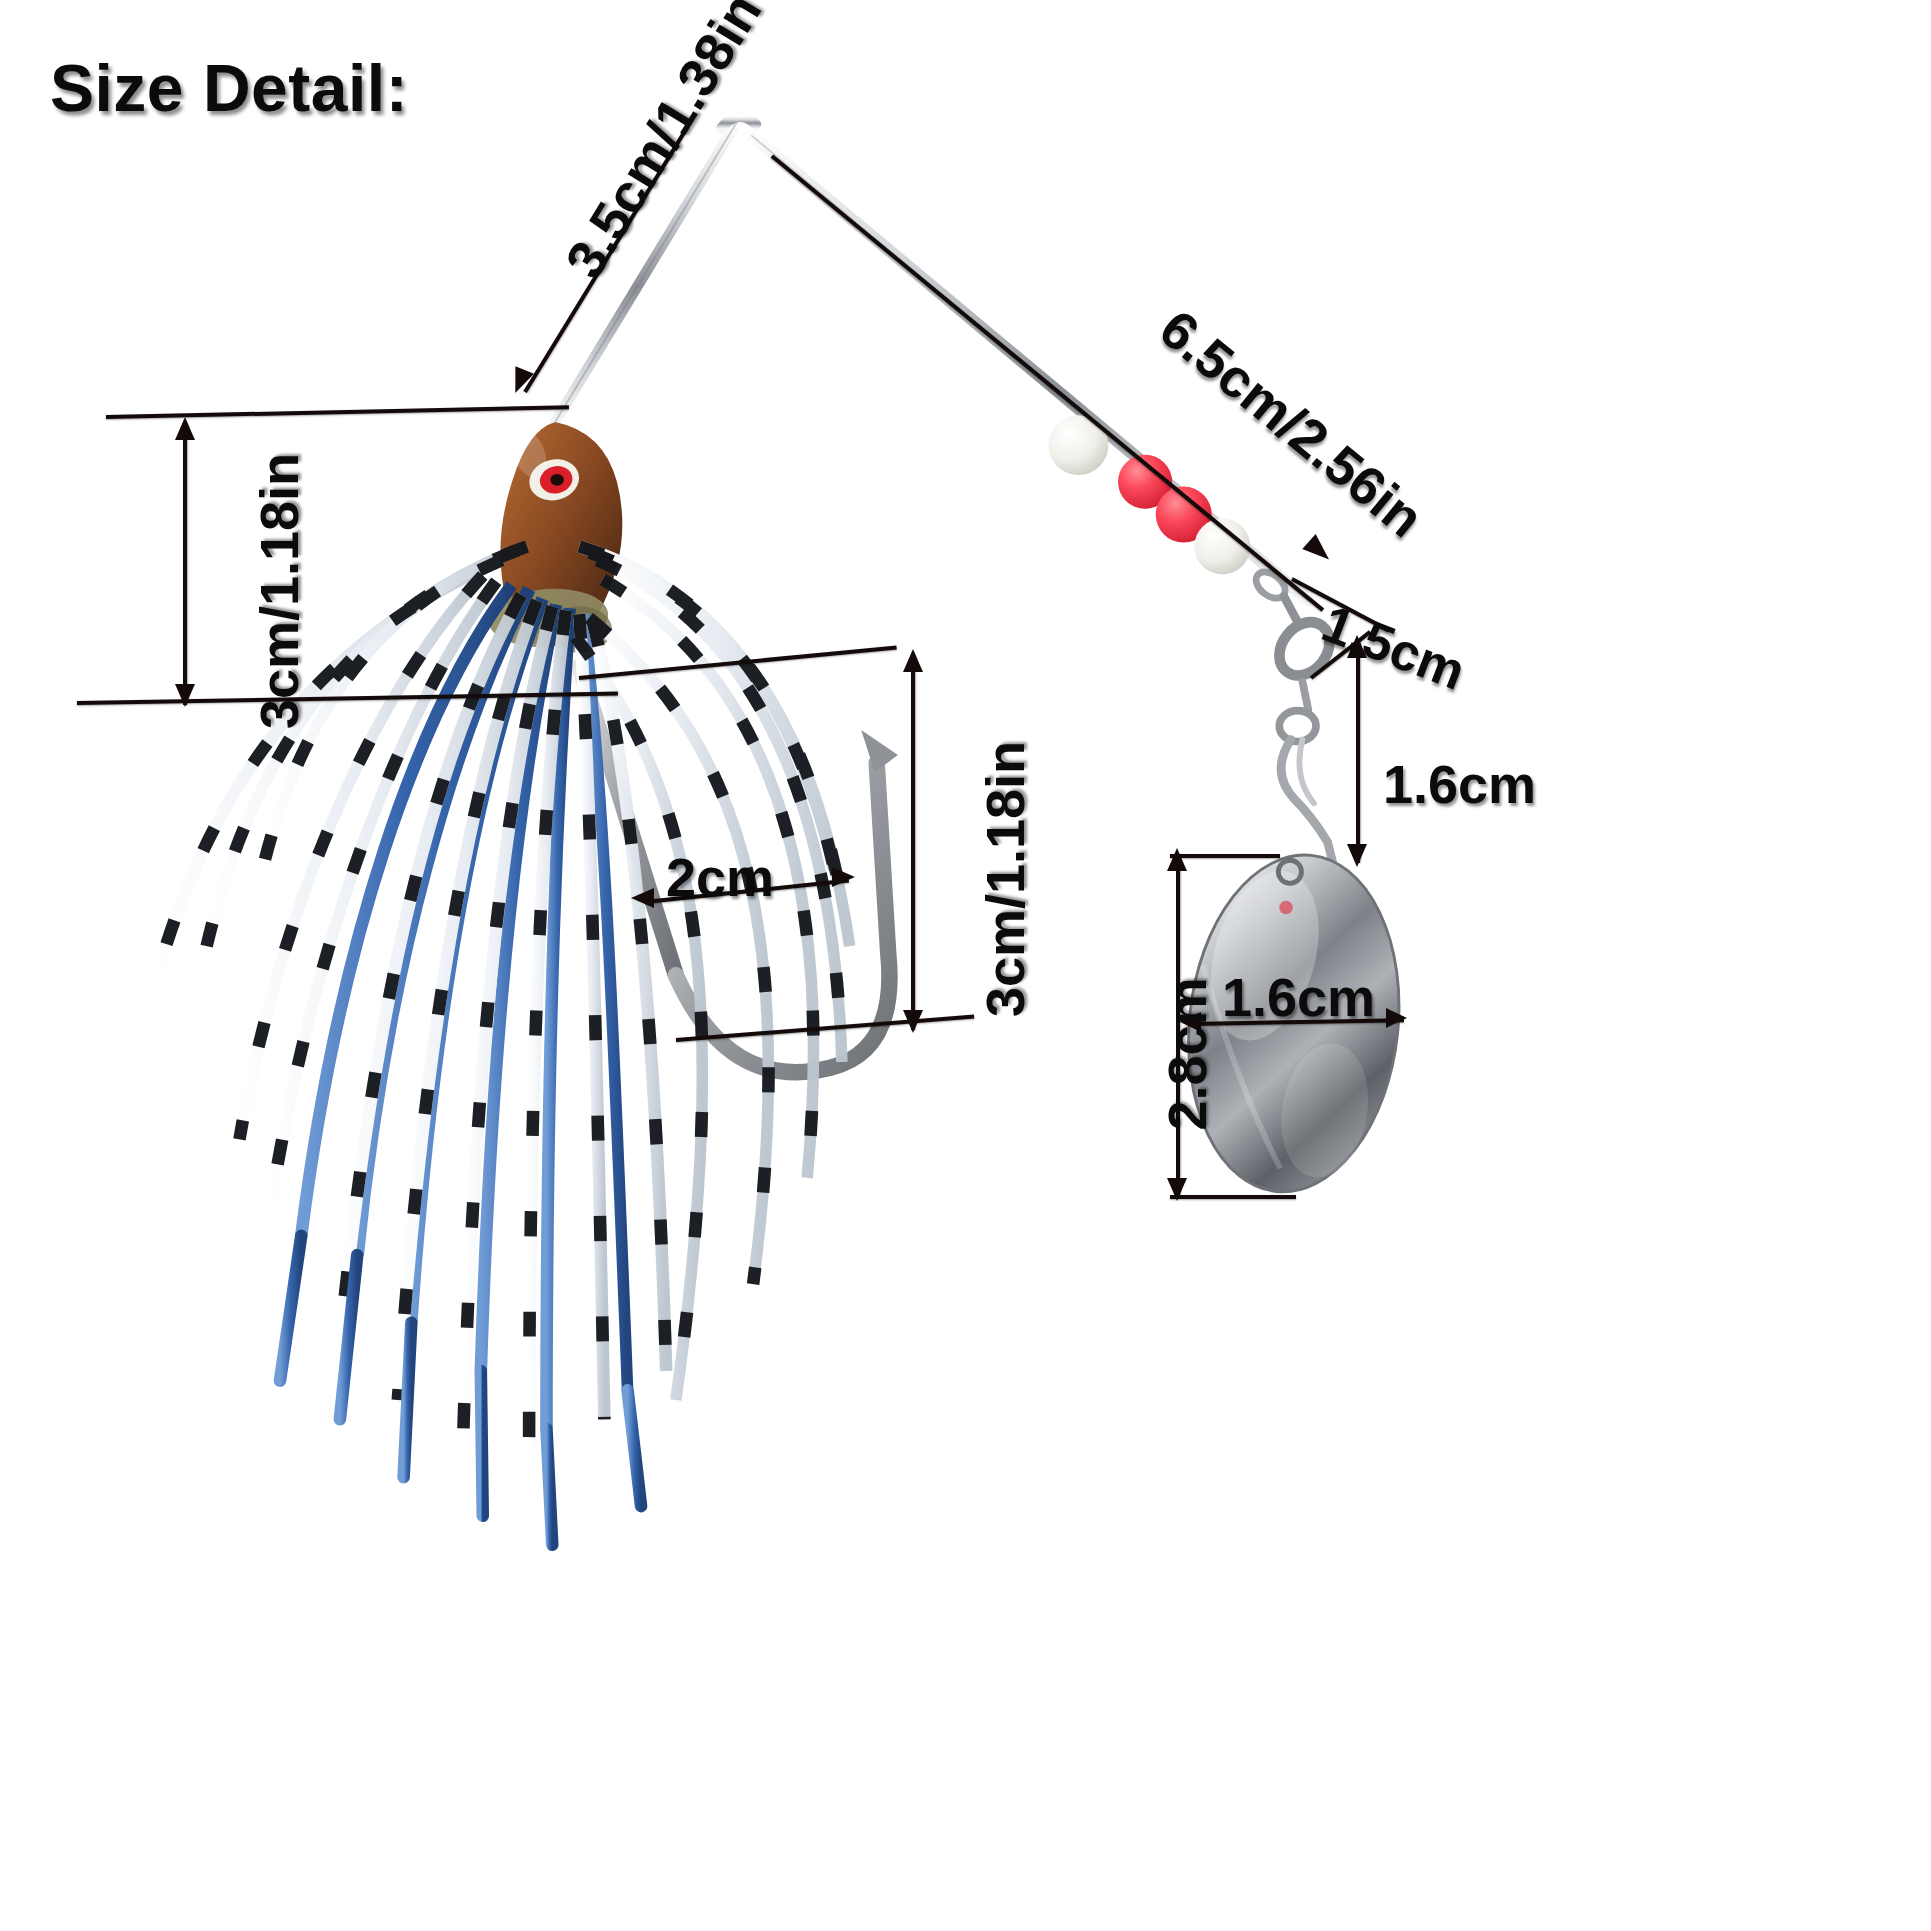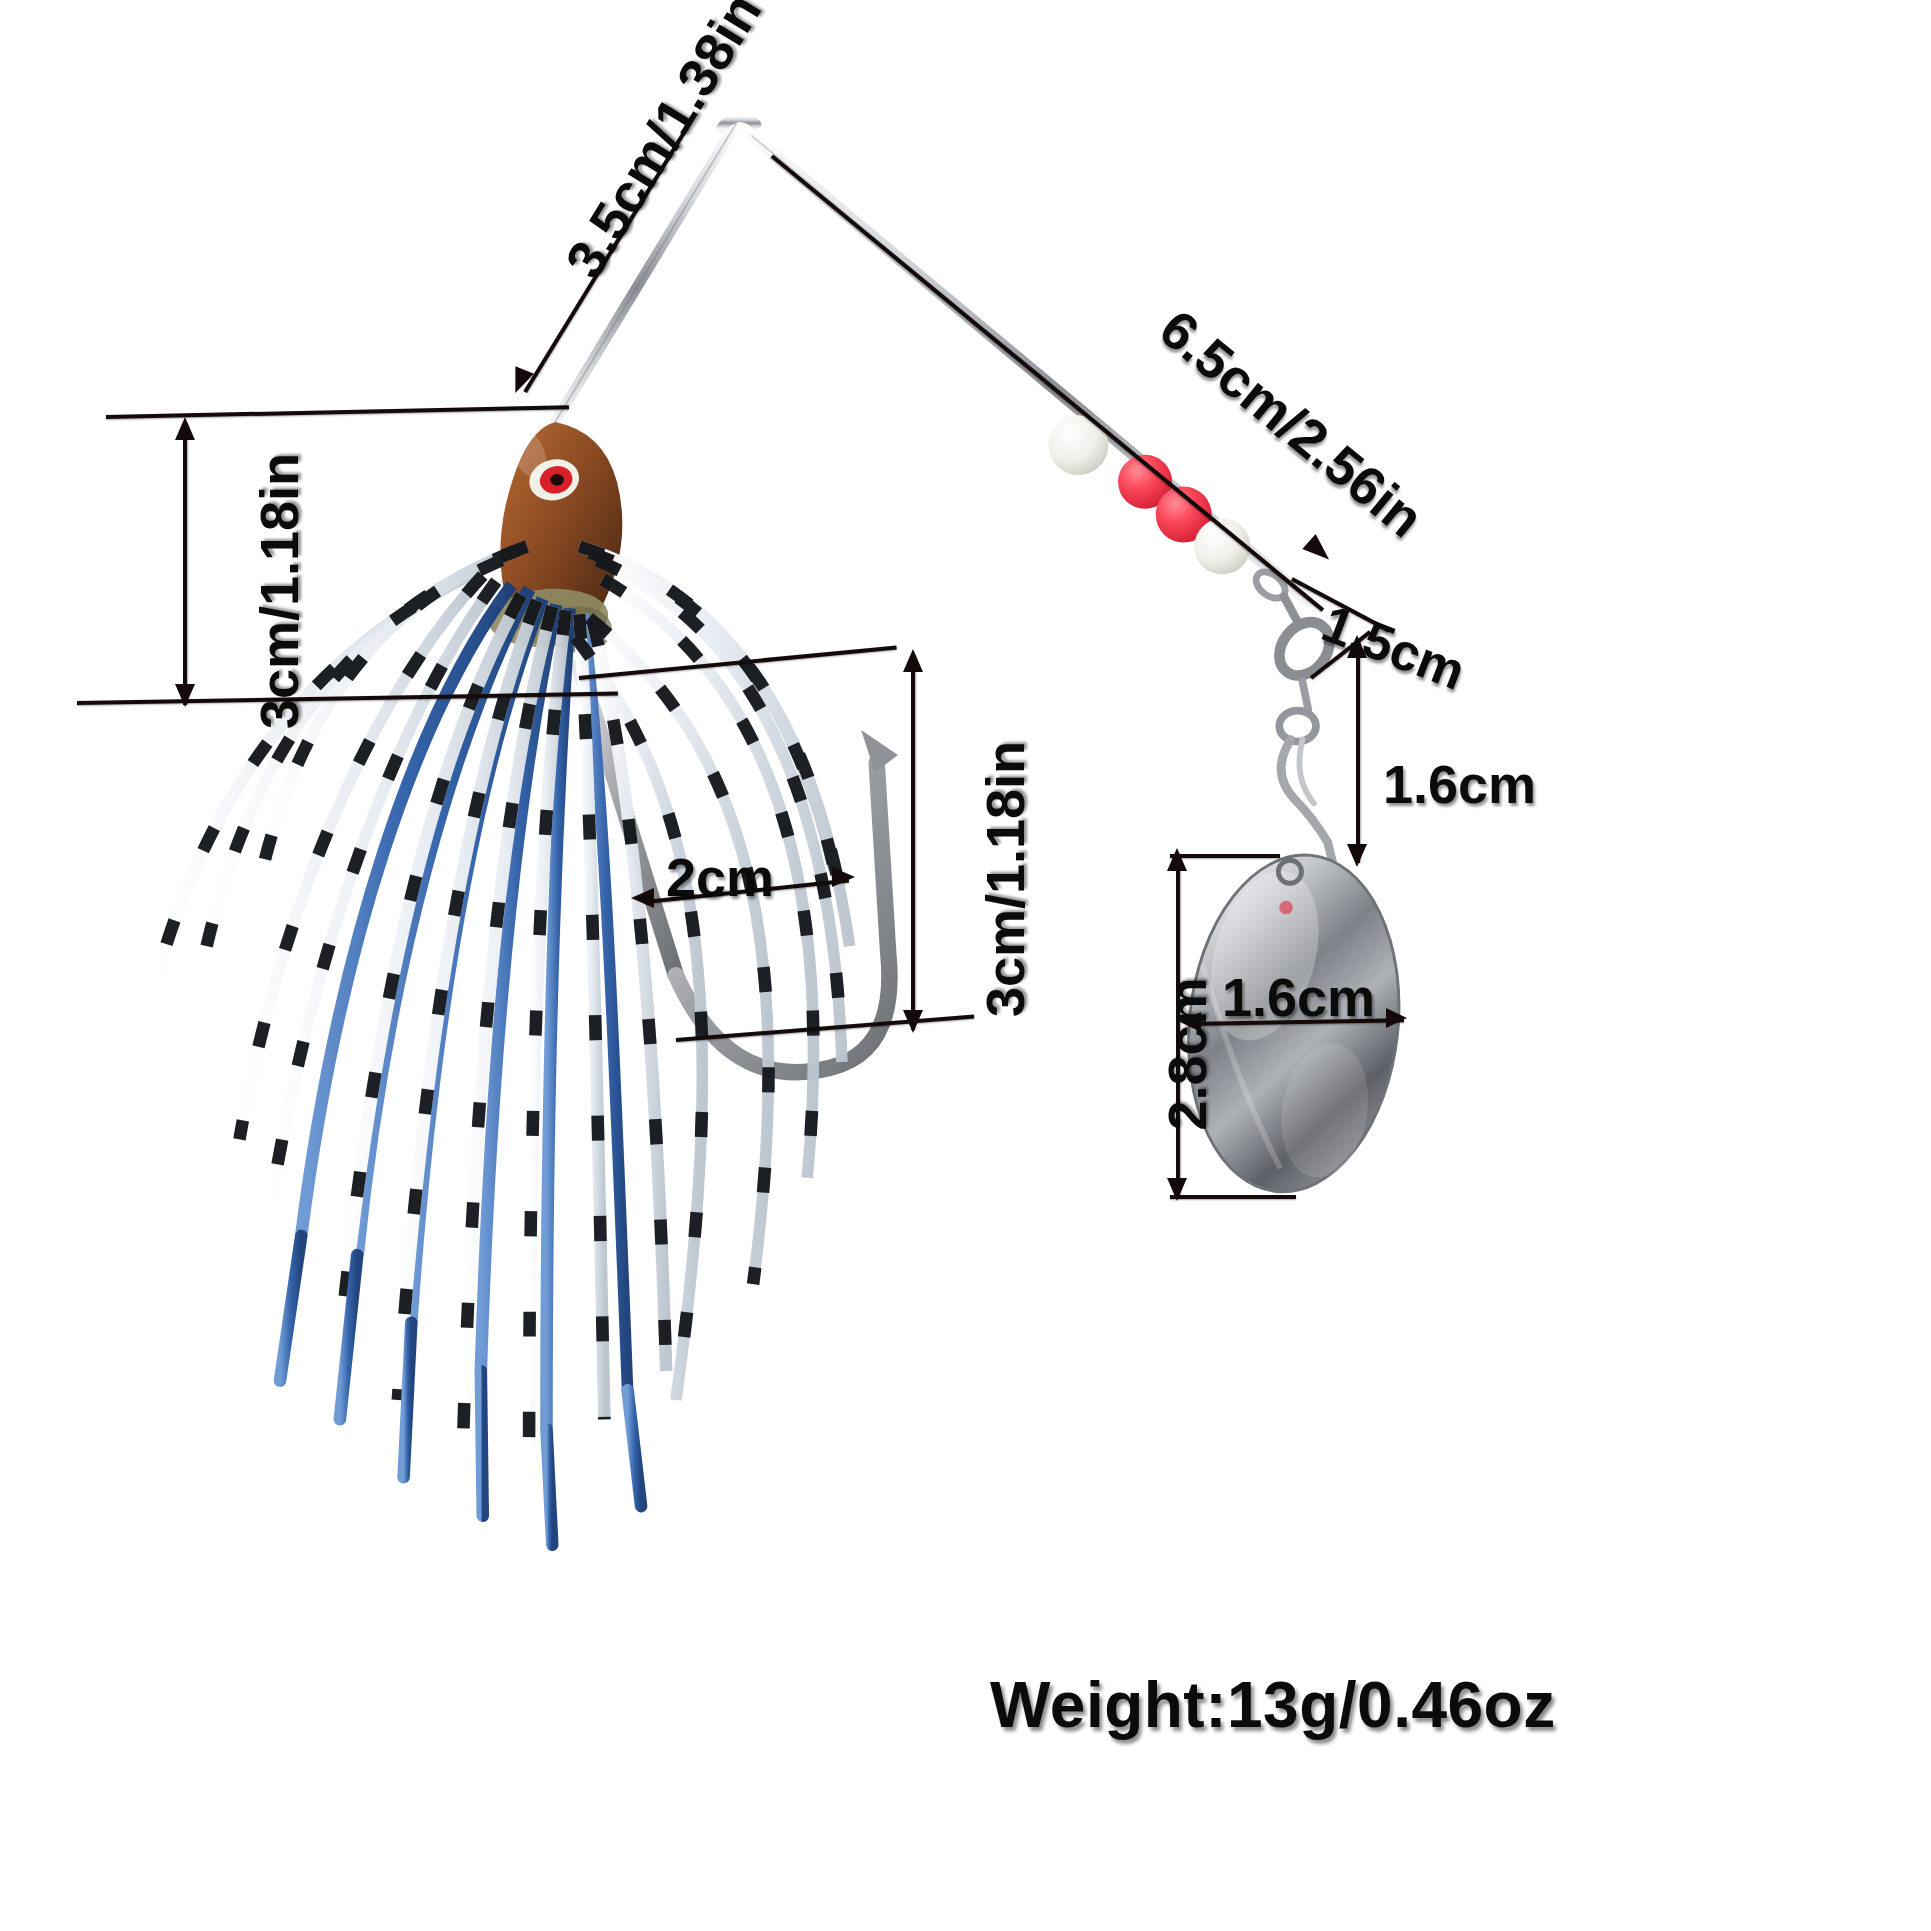--- a/index.html
+++ b/index.html
@@ -23,20 +23,21 @@
         box-shadow:0 1px 1.9px rgba(0,0,0,.35);}
   .vrule{position:absolute;background:#140a0a;width:3.9px;
          box-shadow:1px 0 1.9px rgba(0,0,0,.35);}
   .arrow{position:absolute;width:0;height:0;}
 </style>
 </head>
 <body>
 
 <div class="stage">
 
+  <div class="hdr" style="left:50px;top:50px;font-size:66px;">Size Detail:</div>
 
   <svg width="1931" height="1931" viewBox="0 0 2000 2000" style="position:absolute;left:0;top:0;">
     <defs>
       <linearGradient id="gWire" x1="0" y1="0" x2="0" y2="1">
         <stop offset="0%" stop-color="#fdfdfd"></stop>
         <stop offset="25%" stop-color="#d5d8dc"></stop>
         <stop offset="55%" stop-color="#8c9096"></stop>
         <stop offset="80%" stop-color="#cdd0d4"></stop>
         <stop offset="100%" stop-color="#f4f5f6"></stop>
       </linearGradient>
@@ -249,16 +250,15 @@
   <div class="dim" style="left:666px;top:846px;font-size:54px;text-align:center;">2cm</div>
 
   <div class="dim" style="left:1325px;top:591px;font-size:52px;transform:rotate(21deg);transform-origin:0 50%;">1.5cm</div>
 
   <div class="dim" style="left:1383px;top:753px;font-size:54px;">1.6cm</div>
 
   <div class="dim" style="left:1222px;top:966px;font-size:54px;">1.6cm</div>
 
   <div class="dim" style="left:1110px;top:1023px;font-size:54px;transform:rotate(-90deg);transform-origin:50% 50%;">2.8cm</div>
 
-  <div class="hdr" style="left:1205px;top:1668px;font-size:64px;transform:translateX(-38%);">Weight:13g/0.46oz</div>
 
 </div>
 
 
 </body></html>

